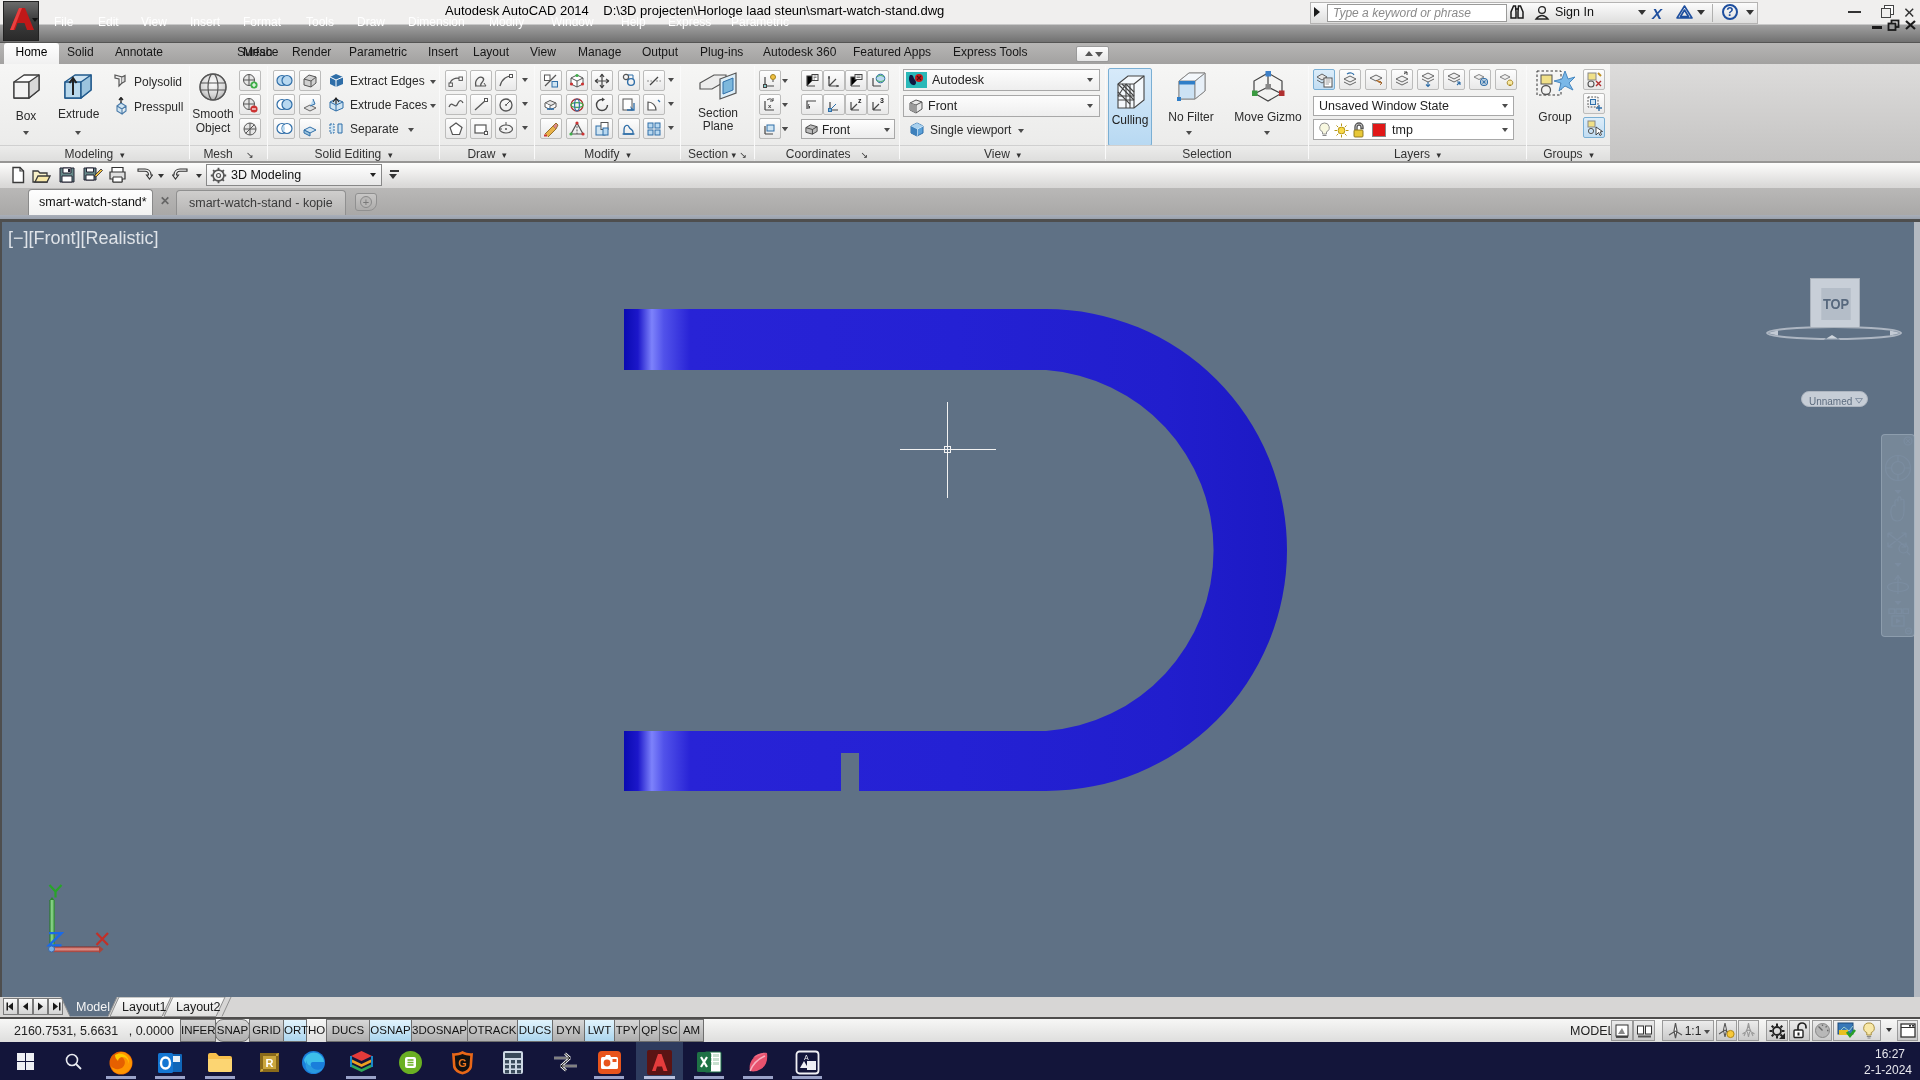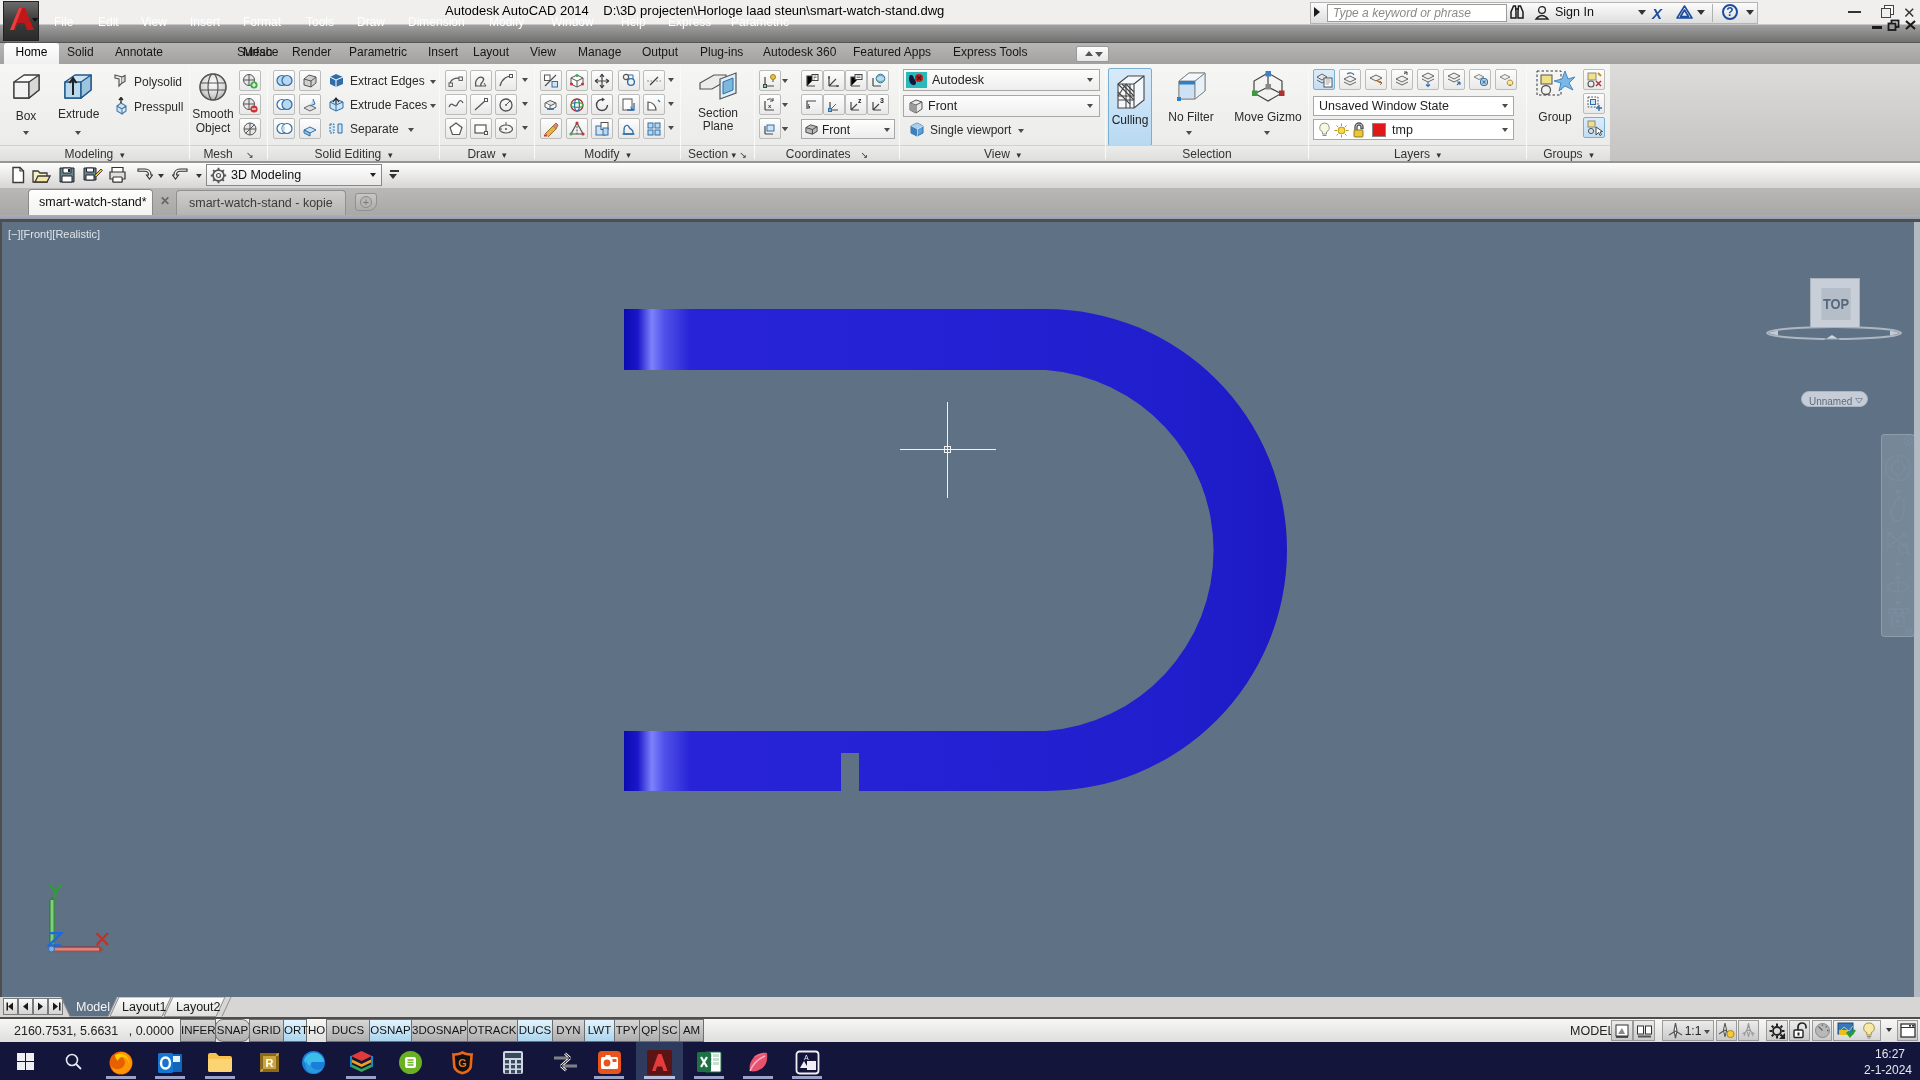--- a/index.html
+++ b/index.html
@@ -819,21 +819,21 @@
       <span style="position:absolute;left:12px;top:5px;font-size:12.5px;color:#3a3a3a;">smart-watch-stand - kopie</span>
     </div>
     <div class="abs" style="left:355px;top:5px;width:22px;height:18px;background:linear-gradient(#c8c7c6,#adacab);border:1px solid #909090;border-radius:3px 3px 8px 3px;">
       <div style="position:absolute;left:4px;top:2px;width:12px;height:12px;border-radius:50%;background:#b8b7b6;border:1px solid #8a8a8a;color:#777;font-size:11px;line-height:11px;text-align:center;">+</div>
     </div>
   </div>
   <div class="abs" id="sepstrip"></div>
   <div class="abs" style="left:0;top:219px;width:1920px;height:3px;background:#4e4e4e;"></div>
   <div class="abs" style="left:0;top:222px;width:2px;height:775px;background:#4e4e4e;z-index:3;"></div>
   <div class="abs" id="viewport">
-    <div class="abs" style="left:8px;top:6px;font-size:11px;color:#dfe3e8;">[−][Front][Realistic]</div>
+    <div class="abs" style="left:8px;top:6px;font-size:18px;color:#dfe3e8;">[−][Front][Realistic]</div>
 
     <svg class="abs" style="left:0;top:0;" width="1920" height="775" viewBox="0 0 1920 775">
       <defs>
         <linearGradient id="bluegrad" x1="624" y1="0" x2="1287" y2="0" gradientUnits="userSpaceOnUse">
           <stop offset="0" stop-color="#0a0ab2"></stop>
           <stop offset="0.021" stop-color="#1c17ca"></stop>
           <stop offset="0.042" stop-color="#7d82fb"></stop>
           <stop offset="0.06" stop-color="#5152ea"></stop>
           <stop offset="0.1" stop-color="#2823d6"></stop>
           <stop offset="0.5" stop-color="#2421d4"></stop>

